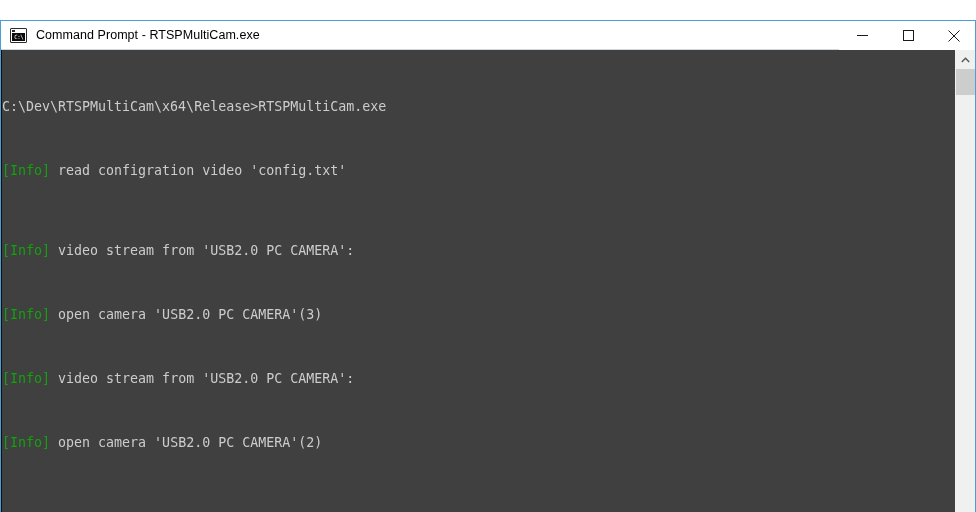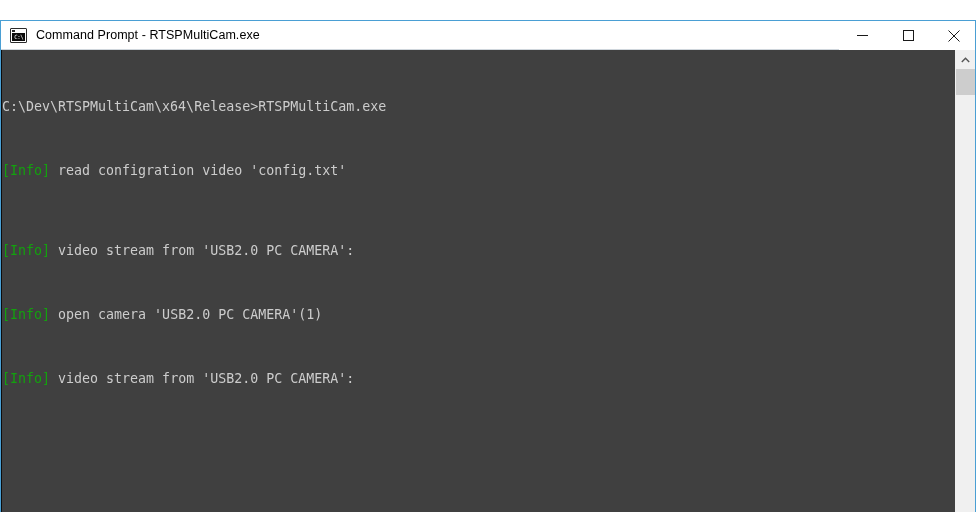--- a/index.html
+++ b/index.html
@@ -212,24 +212,25 @@
   <div id="terminal">
     <div id="console-text">
 
       <div class="line"><span class="plain">C:\Dev\RTSPMultiCam\x64\Release&gt;RTSPMultiCam.exe</span></div>
 
       <div class="line"><span class="tag-info">[Info]</span><span class="plain"> read configration video 'config.txt'</span></div>
 
 
       <div class="line"><span class="tag-info">[Info]</span><span class="plain"> video stream from 'USB2.0 PC CAMERA':</span></div>
 
-      <div class="line"><span class="tag-info">[Info]</span><span class="plain"> open camera 'USB2.0 PC CAMERA'(1)</span></div>
+      <div class="line"><span class="tag-info">[Info]</span><span class="plain"> open camera 'USB2.0 PC CAMERA'(3)</span></div>
 
       <div class="line"><span class="tag-info">[Info]</span><span class="plain"> video stream from 'USB2.0 PC CAMERA':</span></div>
 
+      <div class="line"><span class="tag-info">[Info]</span><span class="plain"> open camera 'USB2.0 PC CAMERA'(2)</span></div>
 
       
 
       
 
       
 
       
 
     </div>

